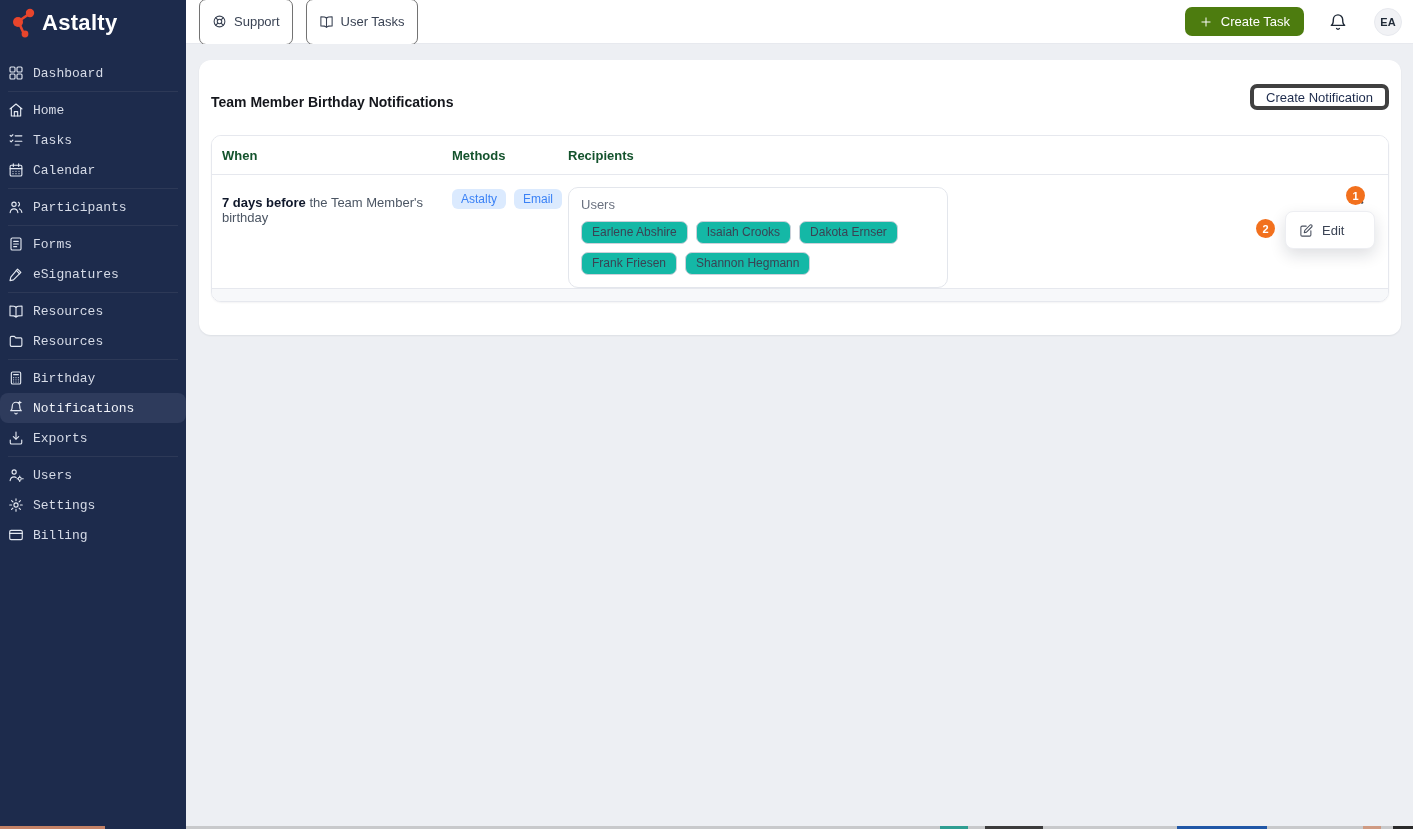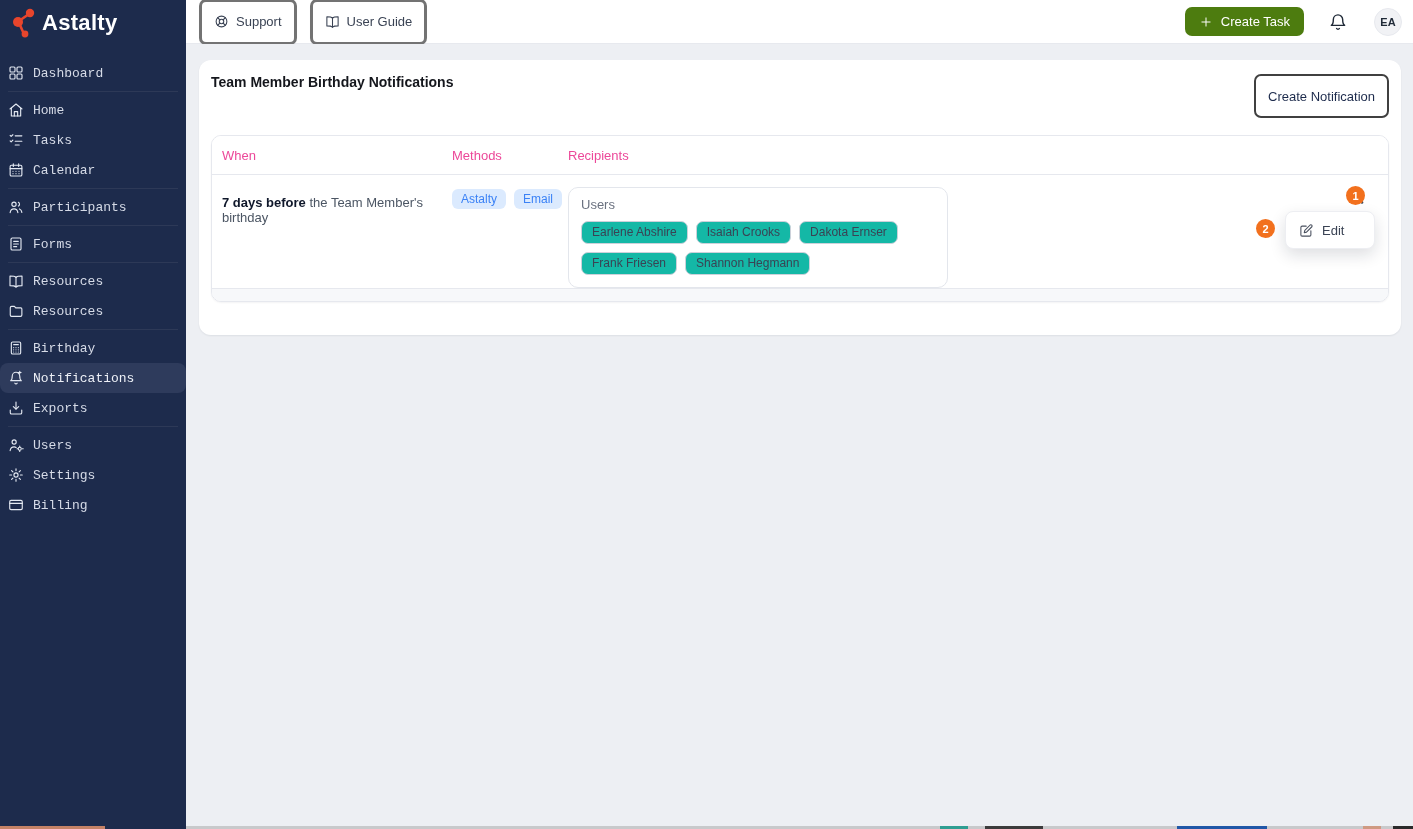--- a/index.html
+++ b/index.html
@@ -19,48 +19,48 @@
   .nav-item.active { background:#2e3b5c; color:#eef1f7; }
   .nav-icon { width:16px; height:16px; display:inline-flex; color:#e4e9f2; flex-shrink:0; }
   .nav-icon svg { width:16px; height:16px; }
   .nav-divider { height:1px; background:#2d3957; margin:3px 8px; }
 
   
   .main { flex:1; display:flex; flex-direction:column; min-width:0; }
   .topbar { height:44px; background:#ffffff; border-bottom:1px solid #e7e9ee; display:flex; align-items:center;
             padding:0 11px 0 13px; gap:13px; }
   .btn-outline { display:inline-flex; align-items:center; gap:7px; height:46px; padding:0 12px;
-                 border:3px solid #737373; border-radius:7px; background:#fff; font-size:13px; font-weight:500;
+                 border:1px solid #737373; border-radius:7px; background:#fff; font-size:13px; font-weight:500;
                  color:#3a4354; cursor:pointer; box-shadow:0 1px 1px rgba(16,24,40,.04); font-family:inherit; }
   .btn-outline .ic { width:15px; height:15px; color:#3a4354; }
   .btn-outline .ic svg { width:15px; height:15px; }
   .topbar-right { margin-left:auto; display:flex; align-items:center; gap:24px; }
   .btn-dark { display:inline-flex; align-items:center; gap:8px; height:29px; padding:0 14px; border-radius:7px;
               background:#4d7c0f; color:#fff; font-size:13px; font-weight:500; border:none; cursor:pointer; font-family:inherit; }
   .btn-dark .ic, .iconbtn .ic { width:14px; height:14px; }
   .btn-dark .ic svg { width:14px; height:14px; }
   .iconbtn { background:none; border:none; color:#1f2937; cursor:pointer; width:22px; height:22px; padding:0; }
   .iconbtn svg { width:20px; height:20px; }
   .avatar { width:28px; height:28px; border-radius:50%; background:#f1f2f5; border:1px solid #e7e9ee;
             color:#1f2937; font-size:11px; font-weight:700; display:flex; align-items:center; justify-content:center; cursor:pointer; }
 
   
   .content { flex:1; position:relative; background:#edeff3; }
   .card { position:absolute; left:13px; top:16px; width:1202px; height:275px; background:#fff; border-radius:12px;
           box-shadow:0 1px 2px rgba(16,24,40,.07); }
-  .card-header { display:flex; align-items:flex-start; justify-content:space-between; padding:14px 12px 0; height:50px; }
+  .card-header { display:flex; align-items:flex-end; justify-content:space-between; padding:14px 12px 0; height:50px; }
   .card-title { font-size:14px; font-weight:700; color:#14161c; }
-  .btn-create { height:44px; padding:0 12px; border:2px solid #404040; border-radius:7px; background:#fff;
+  .btn-create { height:26px; padding:0 12px; border:4px solid #404040; border-radius:7px; background:#fff;
                 color:#1d2b4c; font-size:13px; font-weight:500; cursor:pointer; font-family:inherit; }
 
   .table-wrap { margin:25px 12px 0; border:1px solid #e6e8ee; border-radius:10px; overflow:hidden;
                 box-shadow:0 1px 2px rgba(16,24,40,.05); }
   .thead, .trow { display:grid; grid-template-columns:230px 116px 1fr 88px; }
   .thead { height:39px; align-items:center; border-bottom:1px solid #e6e8ee; background:#fff; }
-  .th { padding-left:10px; font-size:13px; font-weight:400; color:#ec4899; }
+  .th { padding-left:10px; font-size:13px; font-weight:700; color:#14532d; }
   .trow { min-height:108px; background:#fff; }
   .td-when { padding:20px 0 0 10px; font-size:13px; }
   .when-bold { font-weight:700; color:#0f172a; }
   .when-rest { color:#4b5563; }
   .td-methods { display:flex; gap:8px; align-items:flex-start; padding:14px 0 0 10px; }
   .badge { background:#dbeafe; color:#3b82f6; font-size:12px; font-weight:500; padding:3px 9px; border-radius:6px; white-space:nowrap; }
   .td-recipients { padding:12px 0 0 10px; }
   .users-panel { width:380px; border:1px solid #e3e6ec; border-radius:10px; padding:9px 12px 12px; }
   .users-label { font-size:13px; color:#6b7280; margin-bottom:9px; }
   .chips { display:flex; flex-wrap:wrap; gap:8px; }
@@ -171,20 +171,29 @@
         <div class="nav-item">
           <span class="nav-icon">
             <svg viewBox="0 0 24 24" fill="none" stroke="currentColor" stroke-width="1.7" stroke-linecap="round" stroke-linejoin="round">
               <rect x="4.5" y="3" width="15" height="18" rx="2"></rect>
               <path d="M8.5 8h7M8.5 12h7M8.5 16h4.5"></path>
             </svg>
           </span>
           <span class="nav-label">Forms</span>
         </div>
 
+        <div class="nav-item">
+          <span class="nav-icon">
+            <svg viewBox="0 0 24 24" fill="none" stroke="currentColor" stroke-width="1.7" stroke-linecap="round" stroke-linejoin="round">
+              <path d="M14.3 4.7l5 5L8.2 20.8 3 22l1.2-5.2z"></path>
+              <path d="M12.4 6.6l5 5"></path>
+            </svg>
+          </span>
+          <span class="nav-label">eSignatures</span>
+        </div>
 
 
         <div class="nav-divider"></div>
         <div class="nav-item">
           <span class="nav-icon">
             <svg viewBox="0 0 24 24" fill="none" stroke="currentColor" stroke-width="1.7" stroke-linecap="round" stroke-linejoin="round">
               <path d="M12 6.4C10.5 5 8.4 4.5 3 4.5V19c5.4 0 7.5.6 9 2 1.5-1.4 3.6-2 9-2V4.5c-5.4 0-7.5.5-9 1.9z"></path>
               <path d="M12 6.4V21"></path>
             </svg>
           </span>
@@ -282,21 +291,21 @@
           </span>
         <span>Support</span>
       </button>
       <button class="btn-outline">
         <span class="ic">
             <svg viewBox="0 0 24 24" fill="none" stroke="currentColor" stroke-width="1.7" stroke-linecap="round" stroke-linejoin="round">
               <path d="M12 6.4C10.5 5 8.4 4.5 3 4.5V19c5.4 0 7.5.6 9 2 1.5-1.4 3.6-2 9-2V4.5c-5.4 0-7.5.5-9 1.9z"></path>
               <path d="M12 6.4V21"></path>
             </svg>
           </span>
-        <span>User Guide</span>
+        <span>User Tasks</span>
       </button>
       <div class="topbar-right">
         <button class="btn-dark">
           <span class="ic">
               <svg viewBox="0 0 24 24" fill="none" stroke="currentColor" stroke-width="1.7" stroke-linecap="round" stroke-linejoin="round">
                 <path d="M12 5v14M5 12h14"></path>
               </svg>
             </span>
           <span>Create Task</span>
         </button>

